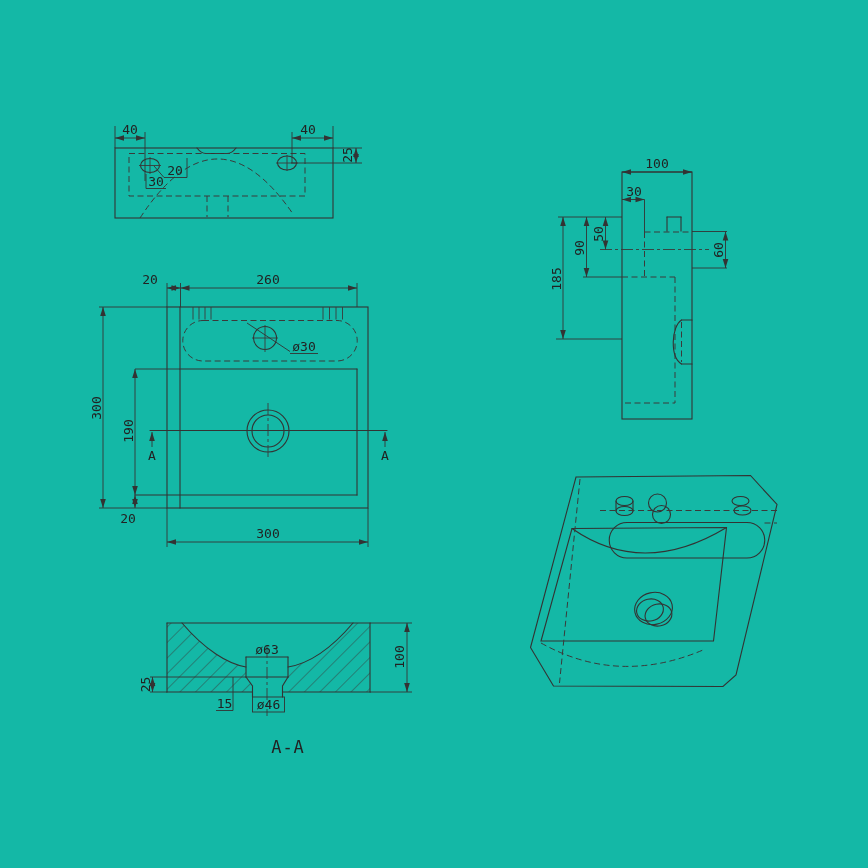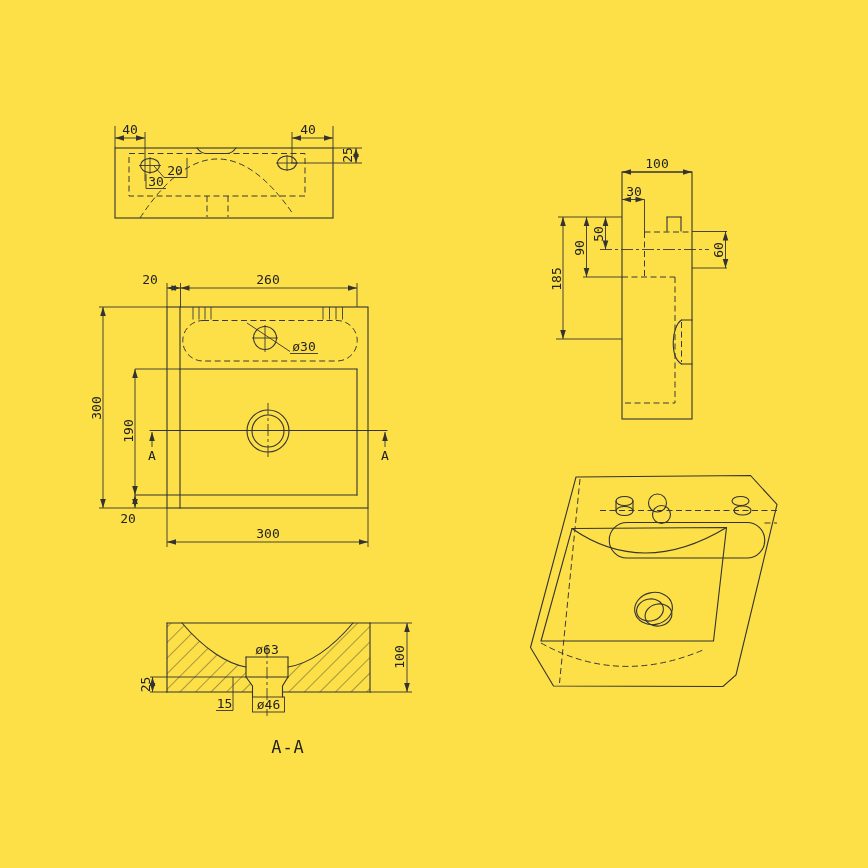--- a/index.html
+++ b/index.html
@@ -1,16 +1,16 @@
 <!DOCTYPE html>
 <html><head>
 <meta charset="utf-8">
 <style>
   html,body{margin:0;padding:0;background:#ffffff;}
-  .stage{width:868px;height:868px;background:#fde047;position:relative;overflow:hidden;}
+  .stage{width:868px;height:868px;background:#14b8a6;position:relative;overflow:hidden;}
   svg{display:block;}
   .ln{stroke:#333;stroke-width:1.1;fill:none;stroke-linecap:round;}
   .thin{stroke:#3a3a3a;stroke-width:0.9;fill:none;}
   .dash{stroke:#3a3a3a;stroke-width:1;fill:none;stroke-dasharray:6 3.5;}
   .cl{stroke:#3a3a3a;stroke-width:0.9;fill:none;stroke-dasharray:12 3 3 3;}
   .dim{stroke:#333;stroke-width:0.9;fill:none;}
   .t{font-family:"DejaVu Sans Mono","Liberation Mono",monospace;font-size:13px;fill:#222;}
   .tbig{font-family:"DejaVu Sans Mono","Liberation Mono",monospace;font-size:17px;fill:#222;letter-spacing:1px;}
   text{user-select:none;}
 </style>

